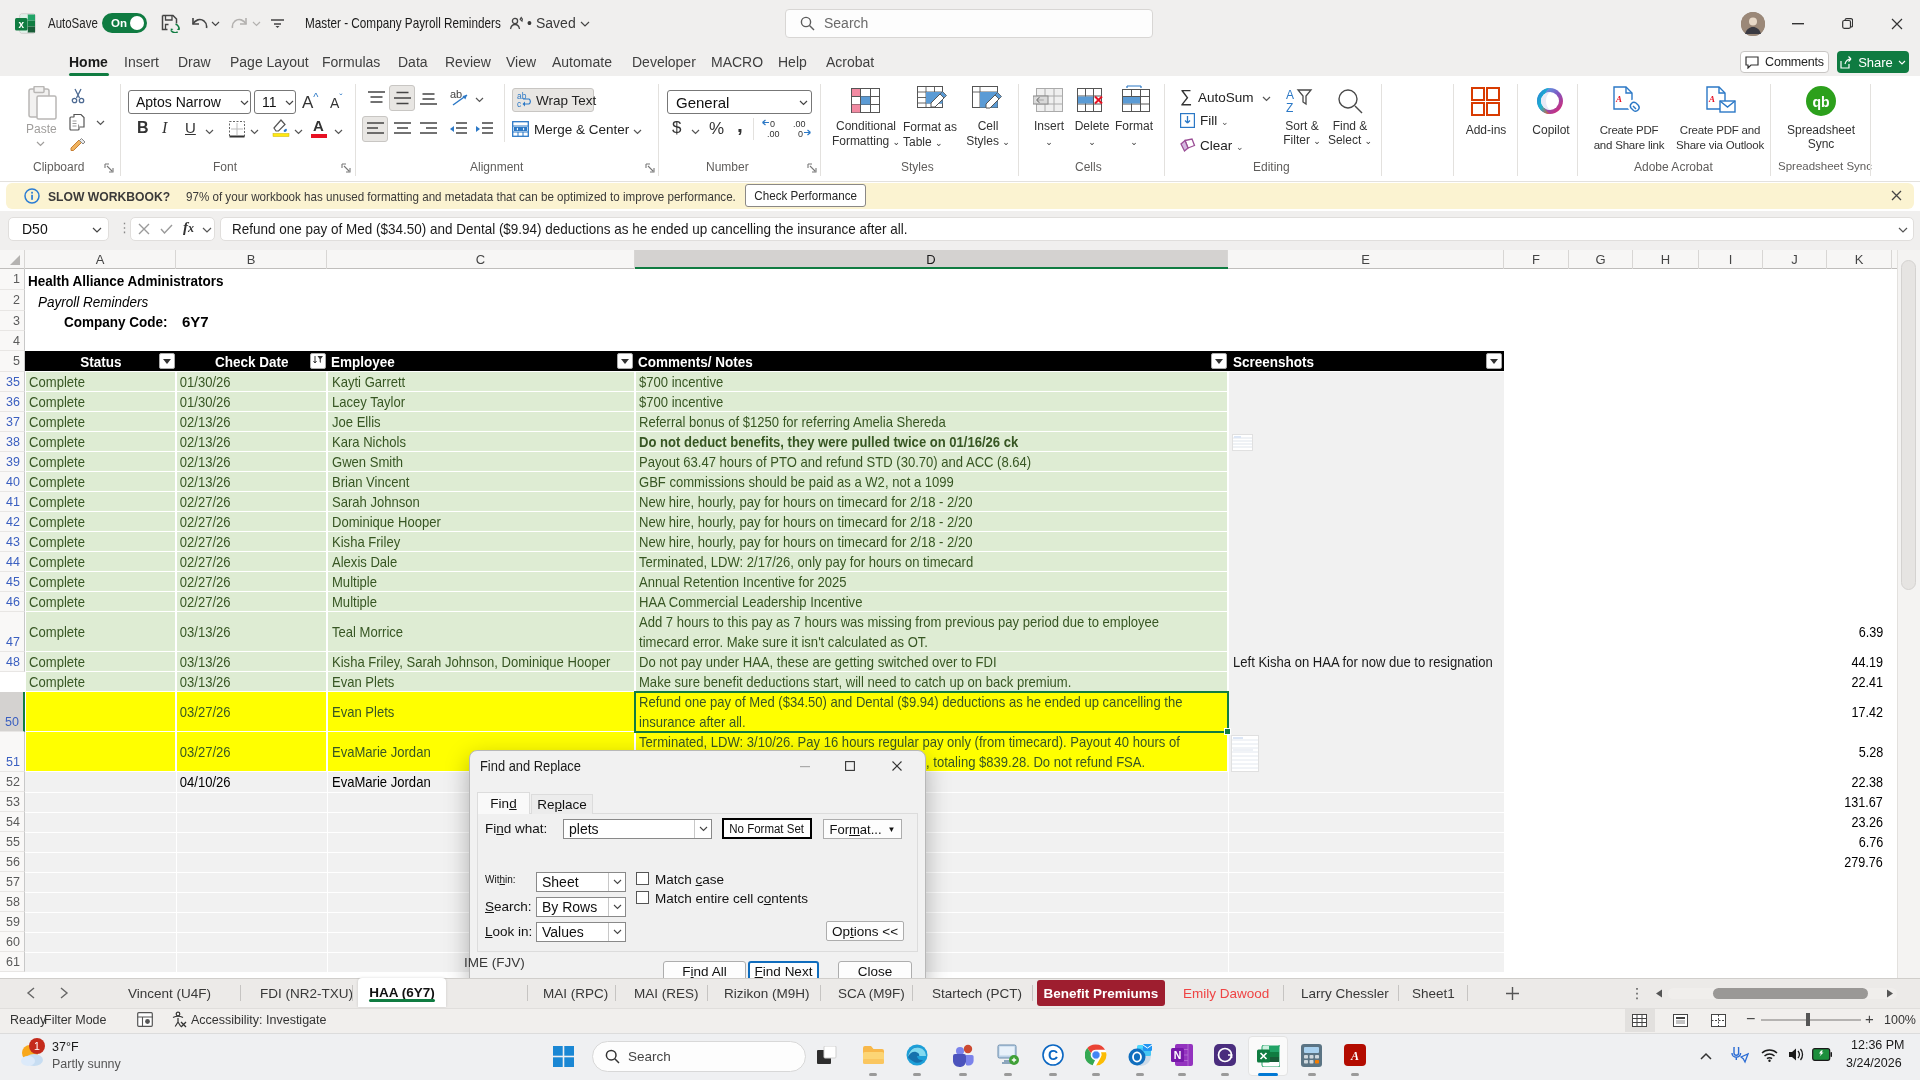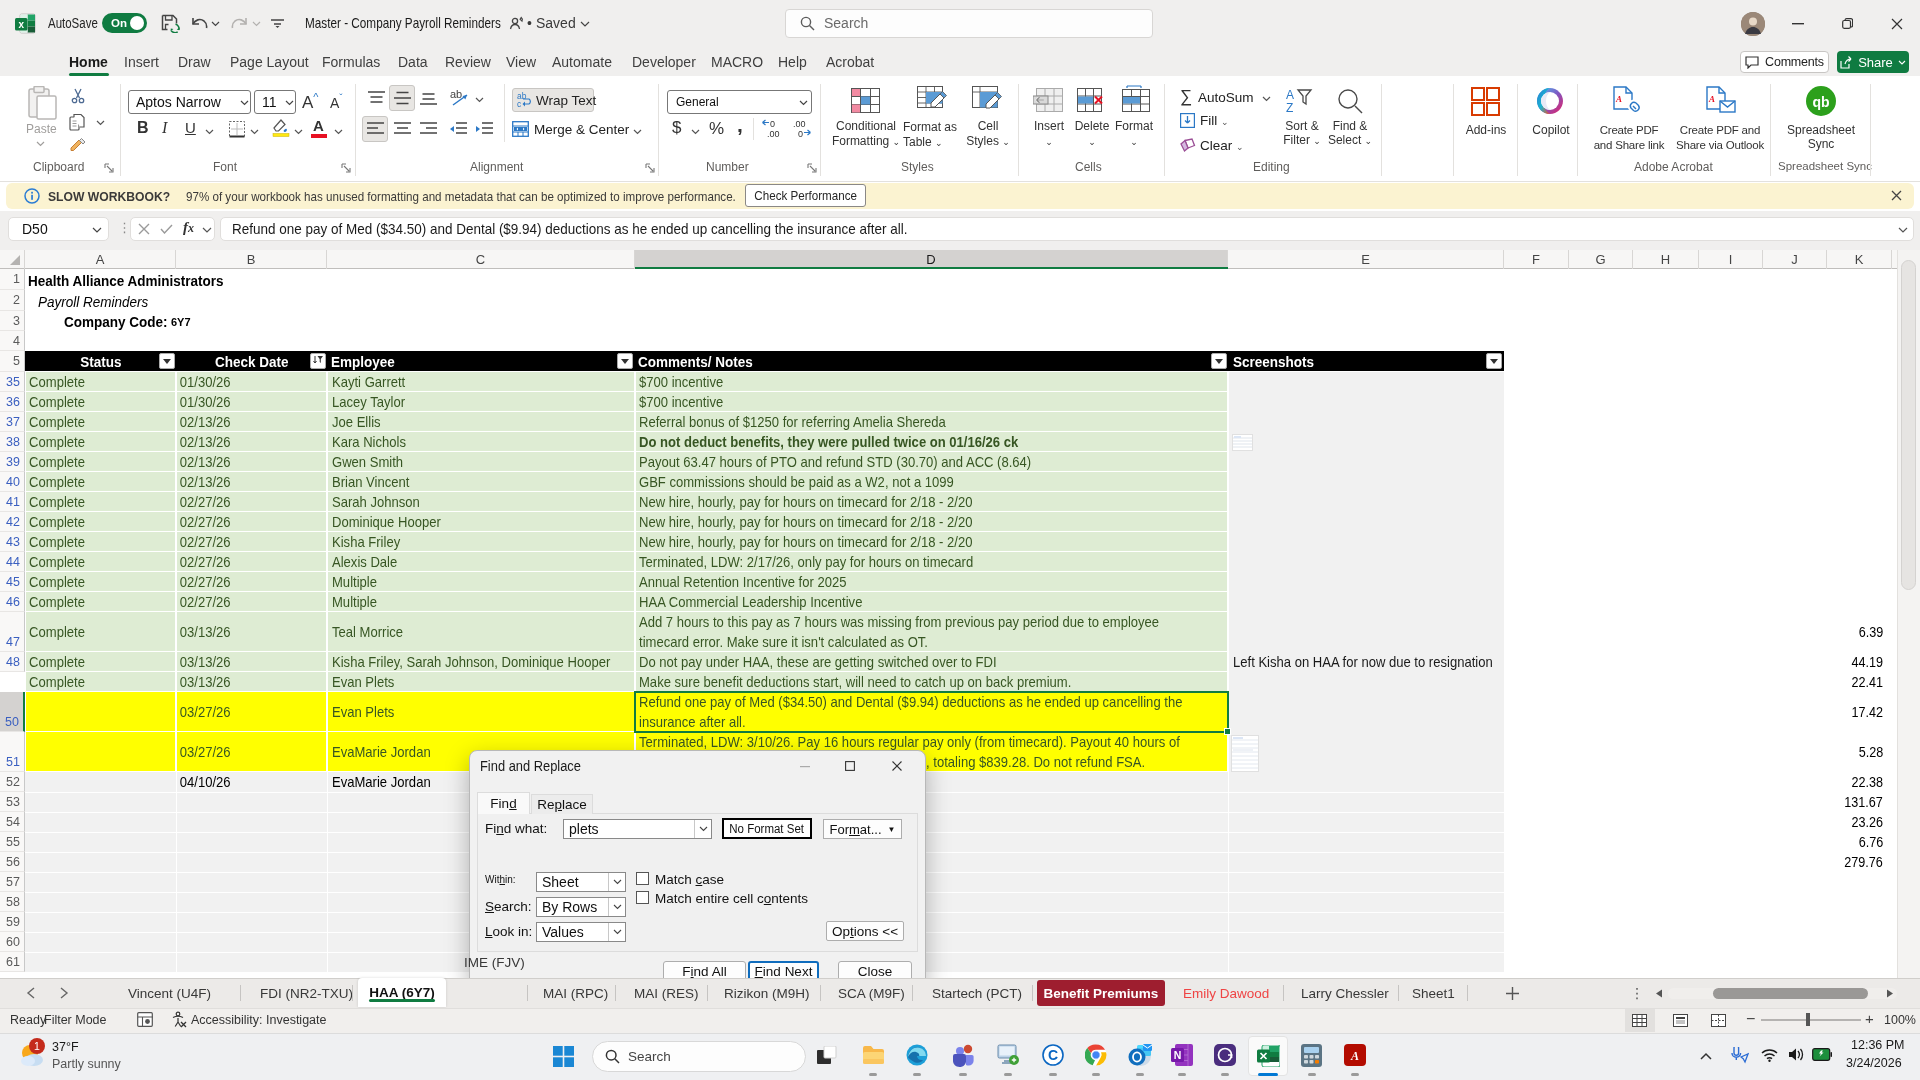--- a/index.html
+++ b/index.html
@@ -286,21 +286,21 @@
  <div class="a" style="left:534px;top:122px;font-size:13.5px;color:#222">Merge &amp; Center</div>
  <svg class="a" style="left:633px;top:129px" width="9" height="6" viewBox="0 0 9 6">
       <path d="M1 1l3.5 3.5L8 1" fill="none" stroke="#555" stroke-width="1.2"></path>
     </svg>
  <div class="glabel" style="left:470px;top:160px">Alignment</div>
  <svg class="a" style="left:645px;top:163px" width="11" height="11" viewBox="0 0 11 11">
       <path d="M1 1h4M1 1v4M3 3l5 5M9 5v4h-4" fill="none" stroke="#777" stroke-width="1.1"></path>
     </svg>
  <div class="gdiv" style="left:658px"></div>
 
- <div class="combo" style="left:667px;top:90px;width:145px;height:24px;border-radius:3px;border-color:#777;padding-left:8px;font-size:12px">General</div>
+ <div class="combo" style="left:667px;top:90px;width:145px;height:24px;border-radius:3px;border-color:#777;padding-left:8px;font-size:15px">General</div>
  <svg class="a" style="left:799px;top:100px" width="9" height="6" viewBox="0 0 9 6">
       <path d="M1 1l3.5 3.5L8 1" fill="none" stroke="#444" stroke-width="1.2"></path>
     </svg>
  <div class="a" style="left:672px;top:118px;font-size:17px;color:#333">$</div>
  <svg class="a" style="left:691px;top:129px" width="9" height="6" viewBox="0 0 9 6">
       <path d="M1 1l3.5 3.5L8 1" fill="none" stroke="#555" stroke-width="1.2"></path>
     </svg>
  <div class="a" style="left:709px;top:119px;font-size:17px;color:#333">%</div>
  <div class="a" style="left:737px;top:113px;font-size:21px;font-weight:bold;color:#333">,</div>
  <div class="a" style="left:753px;top:118px;width:1px;height:22px;background:#e3e1de"></div>
@@ -901,21 +901,21 @@
 <div id="toprows">
  <div class="a" style="left:28px;top:271px;font-size:15px;font-weight:bold;color:#000;height:19px;display:flex;align-items:center">
       <span class="t">Health Alliance Administrators</span>
     </div>
  <div class="a" style="left:38px;top:292px;font-size:15px;font-style:italic;color:#000;height:19px;display:flex;align-items:center">
       <span class="t">Payroll Reminders</span>
     </div>
  <div class="a" style="left:64px;top:312px;font-size:15px;font-weight:bold;color:#000;height:19px;display:flex;align-items:center">
       <span class="t">Company Code:</span>
     </div>
- <div class="a" style="left:171px;top:312px;font-size:11px;font-weight:bold;color:#000;height:19px;display:flex;align-items:center">6Y7</div>
+ <div class="a" style="left:182px;top:312px;font-size:15px;font-weight:bold;color:#000;height:19px;display:flex;align-items:center">6Y7</div>
 </div>
 <div id="dialog">
  <div class="a" style="left:469px;top:750px;width:457px;height:240px;background:#f1f1f1;border:1px solid #b8b8b8;border-radius:8px;box-shadow:0 8px 24px rgba(0,0,0,0.28)"></div>
  <div class="a" style="left:480px;top:758px;font-size:14px;color:#1a1a1a"><span class="sx" style="transform:scaleX(0.92)">Find and Replace</span></div>
  <svg class="a" style="left:800px;top:766px" width="10" height="2" viewBox="0 0 10 2">
       <rect width="10" height="1.2" fill="#aaa"></rect>
     </svg>
  <svg class="a" style="left:845px;top:761px" width="10" height="10" viewBox="0 0 10 10">
       <rect x="0.6" y="0.6" width="8.8" height="8.8" fill="none" stroke="#333" stroke-width="1.1"></rect>
     </svg>

